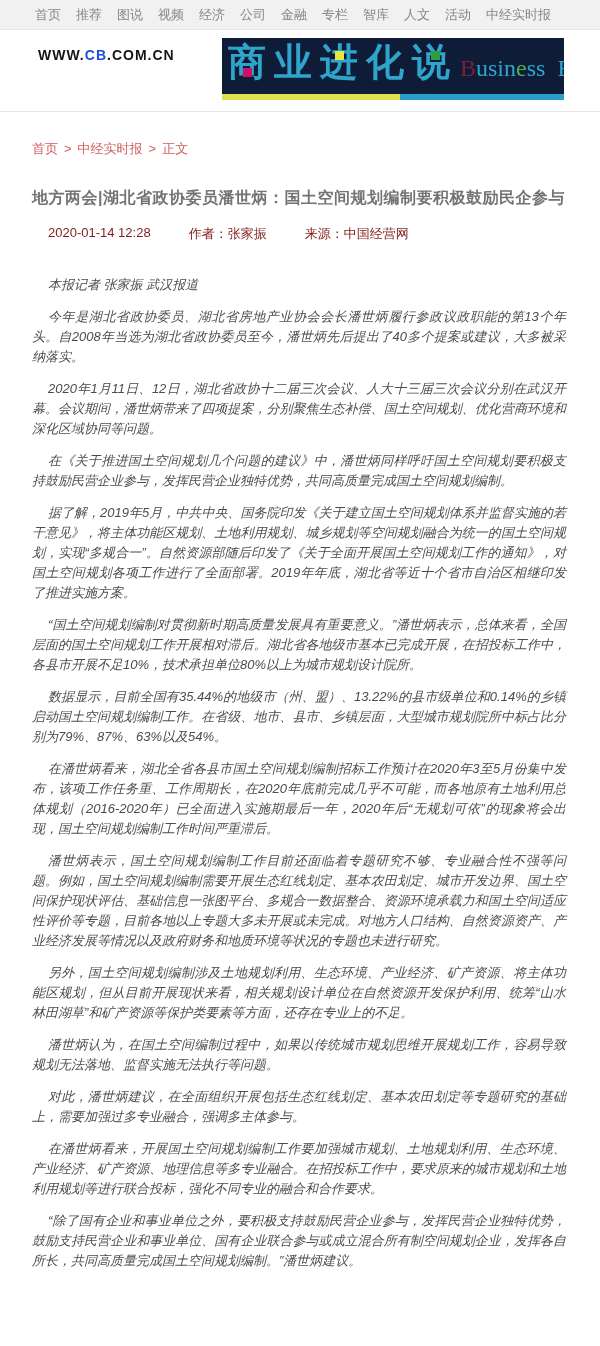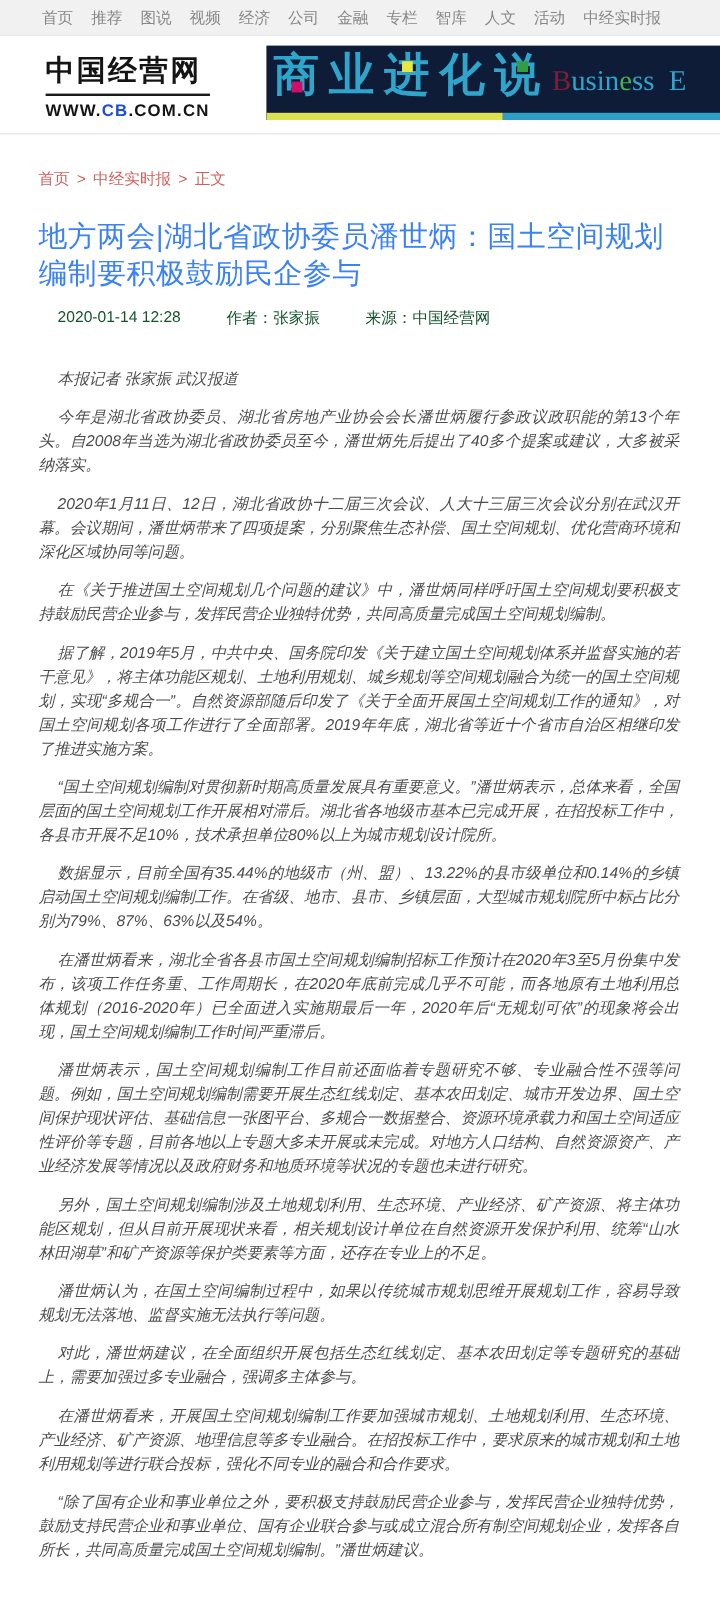--- a/index.html
+++ b/index.html
@@ -25,21 +25,21 @@
   .logo { position:absolute; left:38px; top:13px; cursor:pointer; }
   .logo-cn {
     font-size:24px; font-weight:bold; color:#141414; letter-spacing:2px;
     border-bottom:2px solid #1a1a1a; padding-bottom:3px;
     font-family:"DejaVu Sans","Liberation Sans",sans-serif;
   }
   .logo-url { margin-top:4px; font-size:14px; font-weight:bold; color:#141414; letter-spacing:1px; text-align:center; }
   .logo-url .cb { color:#1d4ed8; }
 
   .banner {
-    position:absolute; left:222px; top:8px; width:378px; height:62px;
+    position:absolute; left:222px; top:8px; width:342px; height:62px;
     background:#0e1c38; overflow:hidden; cursor:pointer;
   }
   .banner-inner { display:flex; align-items:flex-end; padding:5px 0 8px 6px; white-space:nowrap; }
   .banner-cn {
     font-size:38px; line-height:1.05; font-weight:bold; color:#2fa5cb;
     letter-spacing:8px; font-family:"DejaVu Sans",sans-serif;
   }
   .banner-en {
     font-family:"Liberation Serif","DejaVu Serif",serif;
     font-size:24px; font-weight:normal; color:#2fa5cb; margin-left:2px; padding-bottom:1px;
@@ -54,25 +54,25 @@
   .sq-yellow  { left:113px; top:13px; background:#e6e83f; }
   .sq-green   { left:209px; top:13px; background:#2f9e44; }
 
   
   .content { padding:0 34px 26px 32px; }
   .breadcrumb { margin-top:28px; font-size:13px; color:#d0605c; }
   .breadcrumb .crumb { cursor:pointer; }
   .breadcrumb .sep { margin:0 6px; color:#d0605c; }
 
   .page-title {
-    margin:24px 0 0; font-size:24px; line-height:31px;
-    color:#3b82f6; font-weight:400; letter-spacing:0.5px;
+    margin:24px 0 0; font-size:16px; line-height:31px;
+    color:#737373; font-weight:700; letter-spacing:0.5px;
   }
 
-  .meta { margin:12px 0 0 16px; font-size:13px; color:#14532d; display:flex; gap:38px; }
+  .meta { margin:12px 0 0 16px; font-size:13px; color:#7f1d1d; display:flex; gap:38px; }
 
   .article { margin-top:32px; font-size:13px; color:#4c4c4c; line-height:20px; }
   .article p { margin:0 0 12px; text-indent:16px; text-align:justify;font-style:italic; }
 </style>
 </head>
 <body>
 
 <div class="top-nav">
   <span class="nav-item">首页</span>
   <span class="nav-item">推荐</span>
@@ -83,21 +83,20 @@
   <span class="nav-item">金融</span>
   <span class="nav-item">专栏</span>
   <span class="nav-item">智库</span>
   <span class="nav-item">人文</span>
   <span class="nav-item">活动</span>
   <span class="nav-item">中经实时报</span>
 </div>
 
 <div class="site-header">
   <div class="logo">
-    <div class="logo-cn">中国经营网</div>
     <div class="logo-url"><span>WWW.</span><span class="cb">CB</span><span>.COM.CN</span></div>
   </div>
 
   <div class="banner">
     <div class="banner-inner">
       <span class="banner-cn">商业进化说</span>
       <span class="banner-en"><span class="en-b">B</span><span>usin</span><span class="en-e">e</span><span>ss</span>&nbsp;&nbsp;<span>E</span></span>
     </div>
     <span class="sq sq-magenta"></span>
     <span class="sq sq-yellow"></span>

